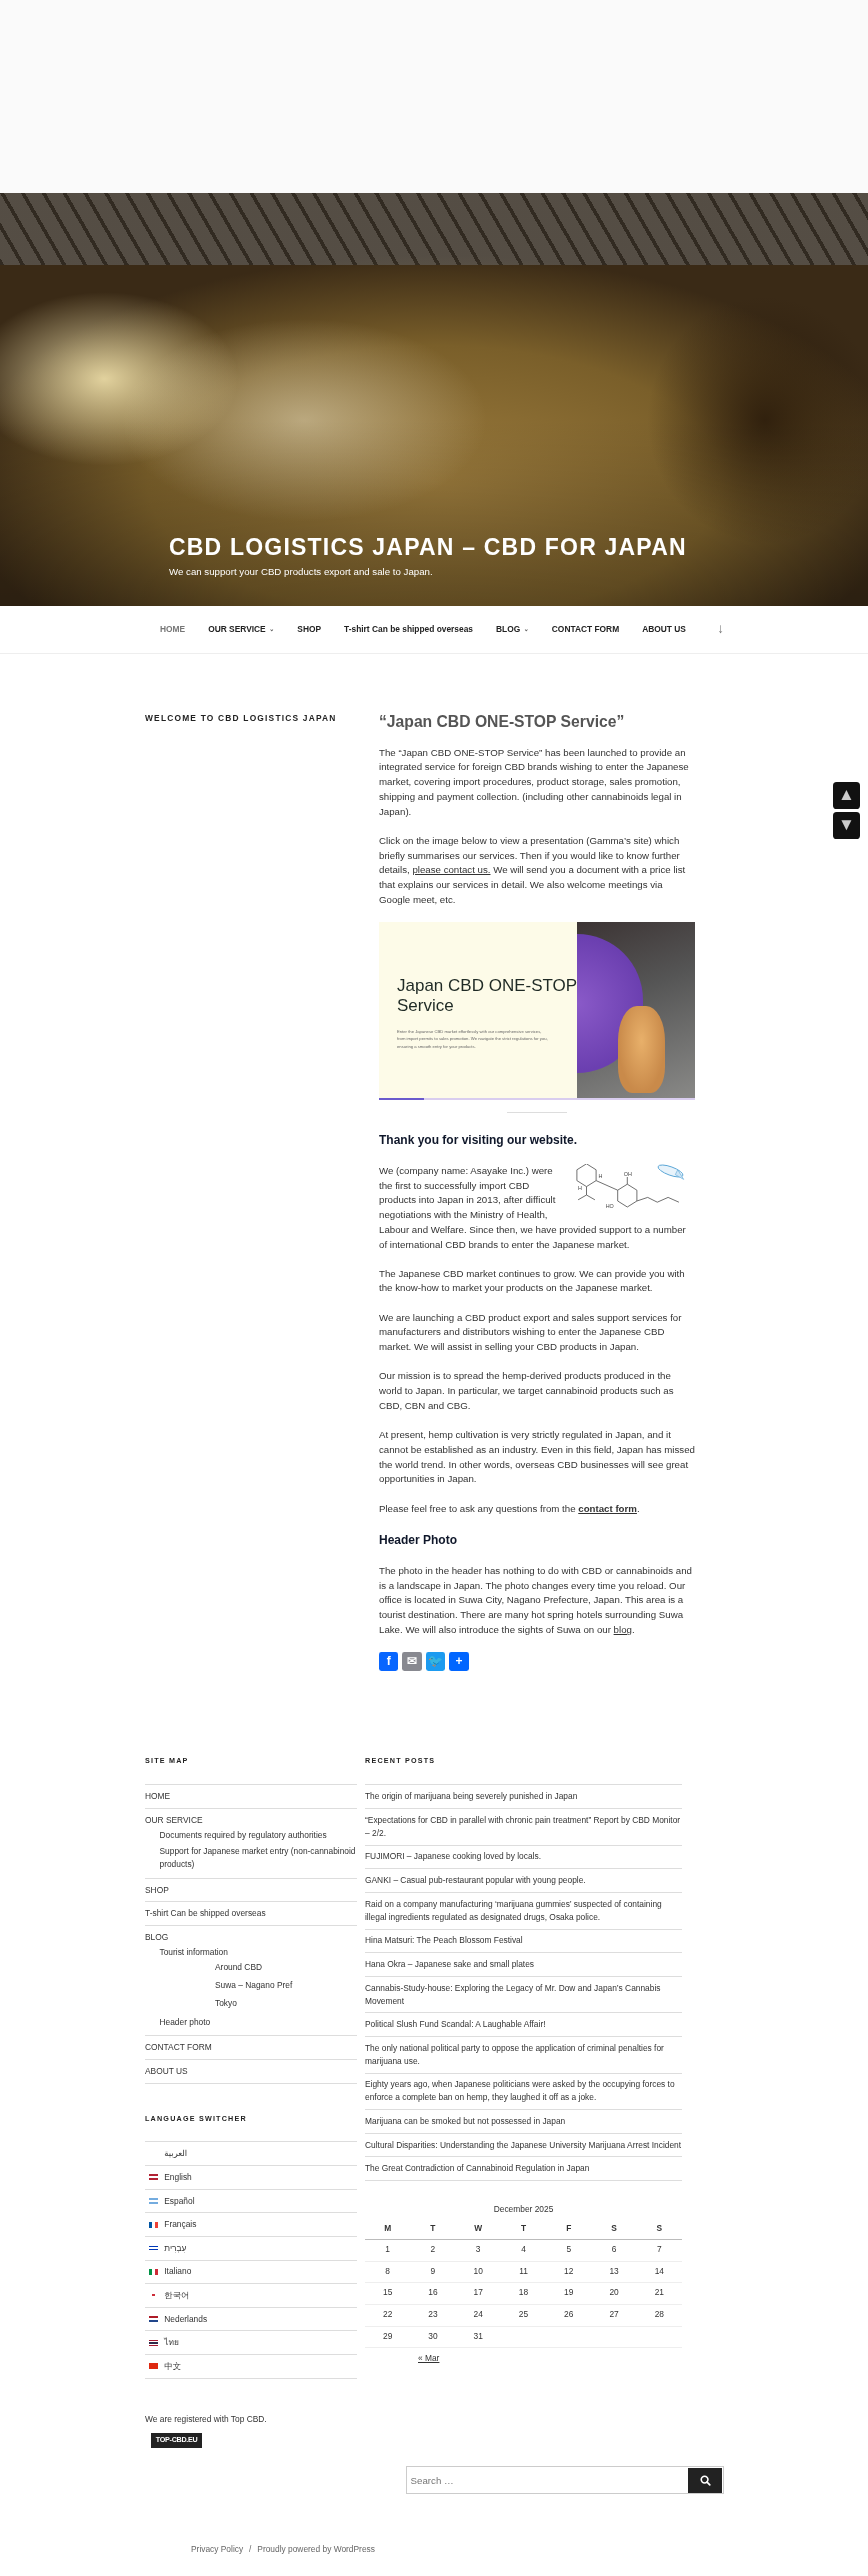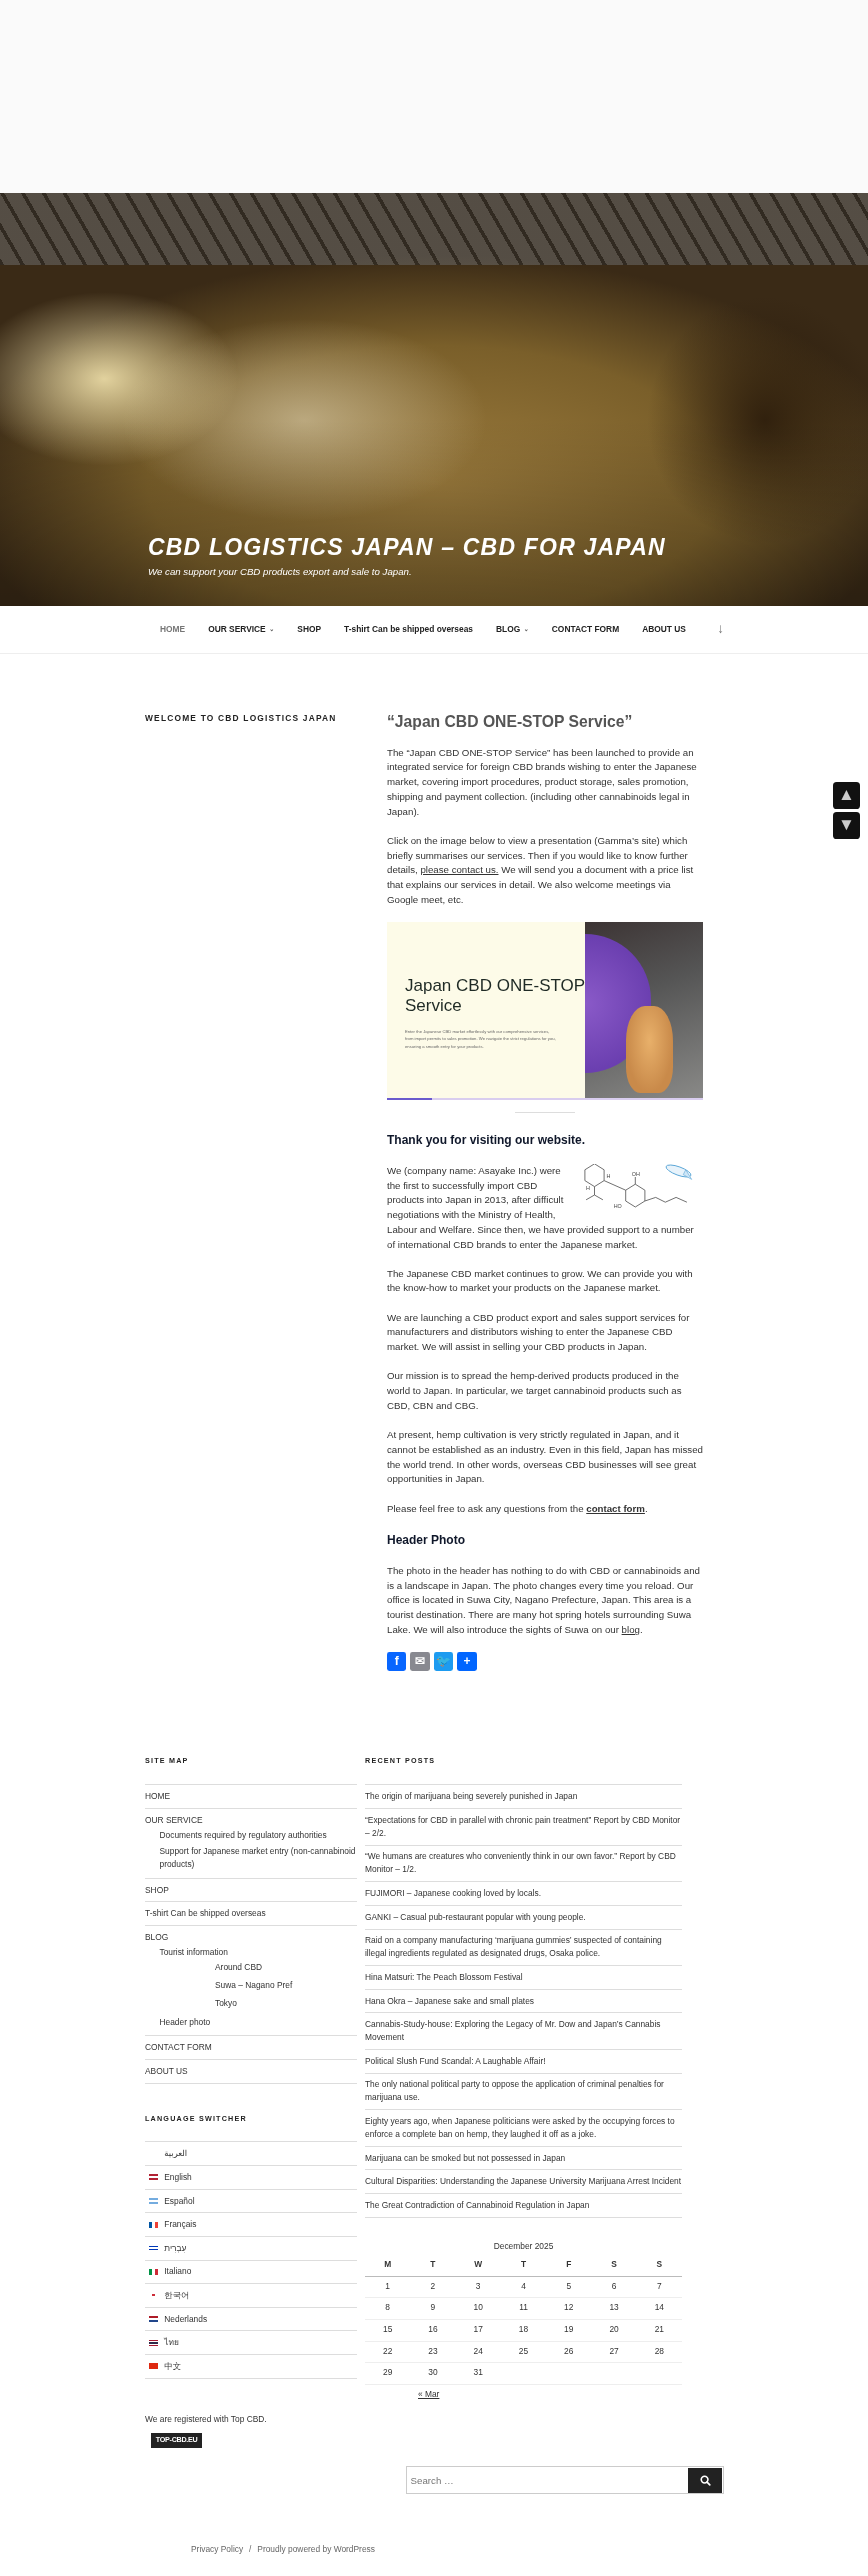--- a/index.html
+++ b/index.html
@@ -19,33 +19,33 @@
   }
   .hero::before {
     content: ""; position: absolute; left: 0; right: 0; top: 0; height: 72px;
     background: repeating-linear-gradient(60deg, #2a2a2a 0 3.6px, #6a6a6a 3.6px 18px);
     opacity: 0.55;
   }
   .hero::after {
     content: ""; position: absolute; inset: 0;
     background: linear-gradient(to bottom, rgba(0,0,0,0) 55%, rgba(0,0,0,0.25) 100%);
   }
-  .hero-text { position: absolute; left: 148px; top: 341px; z-index: 2; font-style: italic; }
+  .hero-text { position: absolute; left: 169px; top: 341px; z-index: 2; }
   .site-title { font-family: "Liberation Sans", sans-serif; font-weight: 800; font-size: 23px; letter-spacing: 1.2px; color: #fff; text-transform: uppercase; line-height: 1.2; }
   .site-tagline { color: #fff; font-size: 9.7px; margin-top: 2.4px; }
 
   .nav { height: 48px; border-bottom: 0.6px solid #eee; display: flex; align-items: center; padding-left: 160px; }
   .nav-item { font-family: "Liberation Sans", sans-serif; font-size: 8.4px; font-weight: 700; color: #222; margin-right: 23px; display: flex; align-items: center; gap: 3.6px; }
   .nav-item.current { color: #767676; }
   .nav-item .chev { font-size: 6px; color: #555; }
   .nav-arrow { font-size: 13.3px; color: #767676; margin-left: 8.4px; }
 
   .content { position: relative; width: 579px; margin: 0 auto; padding-top: 58px; display: flex; }
   .content .left { width: 234px; }
-  .content .right { width: 316px; margin-left: 8px; }
+  .content .right { width: 316px; margin-left: 0; }
   .section-label { font-weight: 800; font-size: 8.4px; letter-spacing: 1.2px; text-transform: uppercase; color: #222; }
   .entry-title { font-weight: 800; font-size: 15.7px; color: #555; line-height: 1.3; margin-bottom: 13.3px; }
   .right p { font-size: 9.7px; line-height: 1.52; margin-bottom: 14.5px; color: #333; }
   .right p a { text-decoration: underline; }
   .right p a.bold { font-weight: 700; }
 
   .slide { display: flex; height: 178px; margin-bottom: 12px; position: relative; }
   .slide-left { width: 198px; background: #fdfbe8; padding: 54px 0 0 18px; }
   .slide-title { font-size: 17px; color: #1f2a25; line-height: 1.2; font-weight: 500; }
   .slide-desc { font-size: 4.2px; color: #666; margin-top: 11px; line-height: 1.8; width: 151px; }
@@ -286,21 +286,20 @@
       </ul>
 
     <div class="registered">We are registered with Top CBD.</div>
     <a class="topcbd" href="#">TOP-CBD.EU</a>
   </div>
   <div class="col-right">
     <h3 class="widget-title">RECENT POSTS</h3>
     <ul class="wlist" id="posts">
         <li><a href="#">The origin of marijuana being severely punished in Japan</a></li>
         <li><a href="#">“Expectations for CBD in parallel with chronic pain treatment” Report by CBD Monitor – 2/2.</a></li>
-        <li><a href="#">“We humans are creatures who conveniently think in our own favor.” Report by CBD Monitor – 1/2.</a></li>
         <li><a href="#">FUJIMORI – Japanese cooking loved by locals.</a></li>
         <li><a href="#">GANKI – Casual pub-restaurant popular with young people.</a></li>
         <li><a href="#">Raid on a company manufacturing ‘marijuana gummies’ suspected of containing illegal ingredients regulated as designated drugs, Osaka police.</a></li>
         <li><a href="#">Hina Matsuri: The Peach Blossom Festival</a></li>
         <li><a href="#">Hana Okra – Japanese sake and small plates</a></li>
         <li><a href="#">Cannabis-Study-house: Exploring the Legacy of Mr. Dow and Japan’s Cannabis Movement</a></li>
         <li><a href="#">Political Slush Fund Scandal: A Laughable Affair!</a></li>
         <li><a href="#">The only national political party to oppose the application of criminal penalties for marijuana use.</a></li>
         <li><a href="#">Eighty years ago, when Japanese politicians were asked by the occupying forces to enforce a complete ban on hemp, they laughed it off as a joke.</a></li>
         <li><a href="#">Marijuana can be smoked but not possessed in Japan</a></li>

